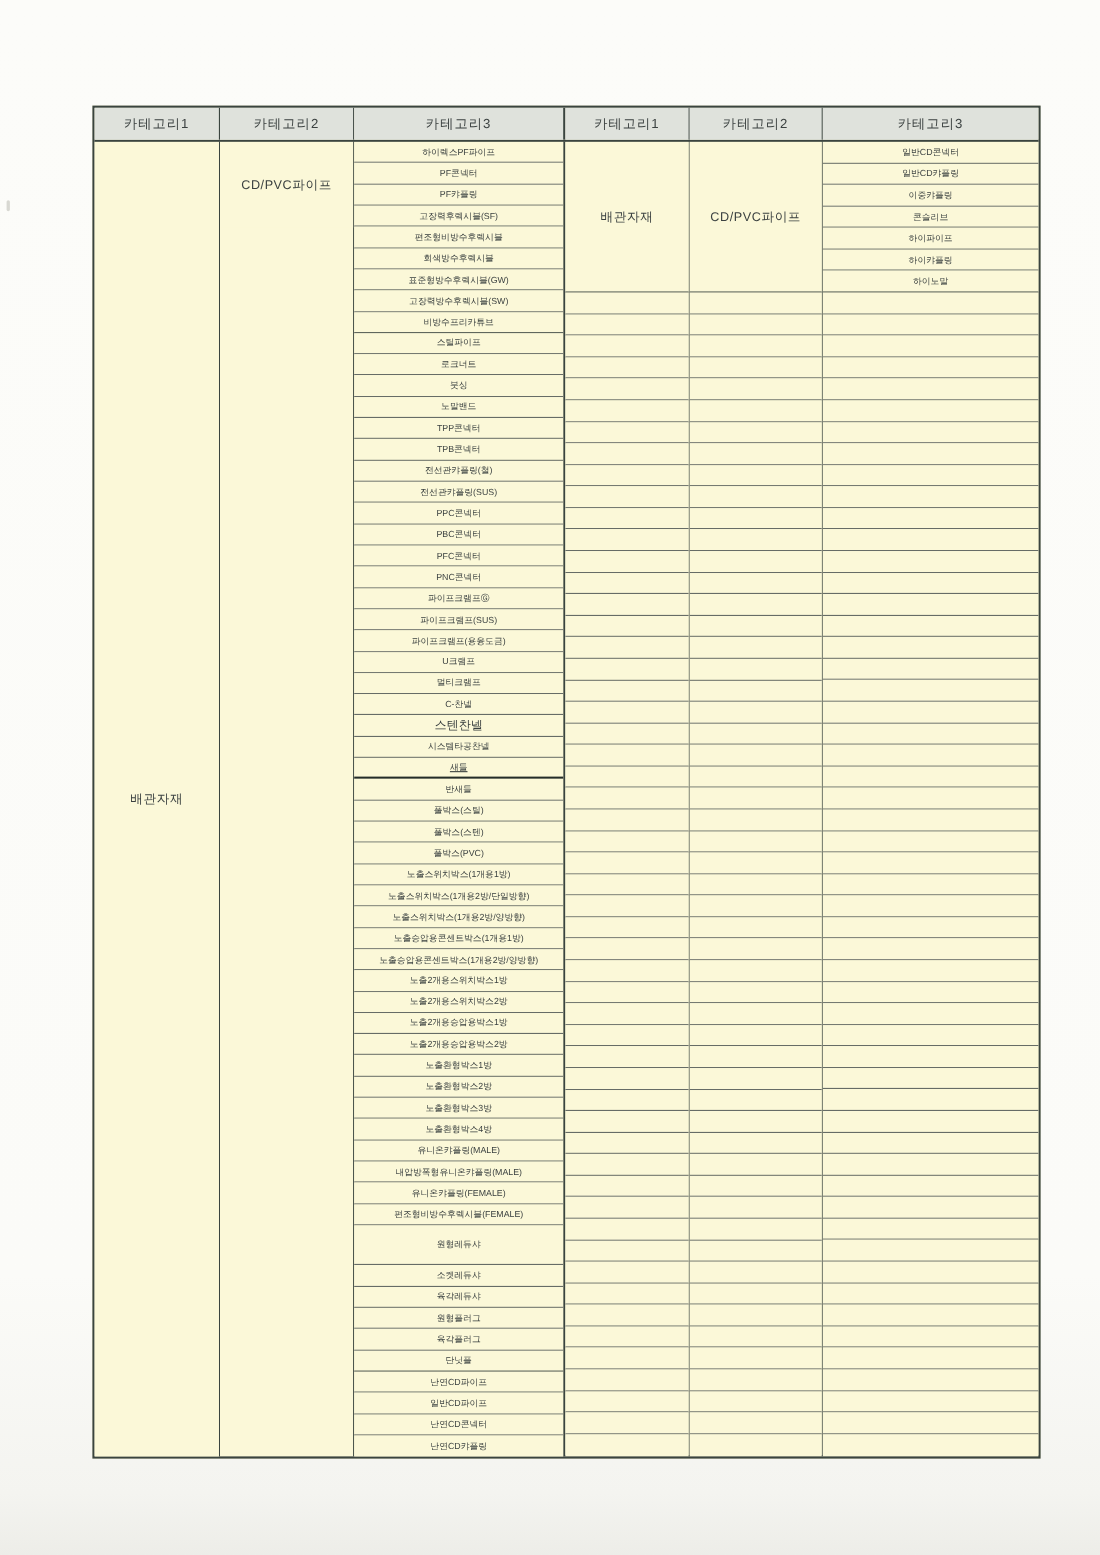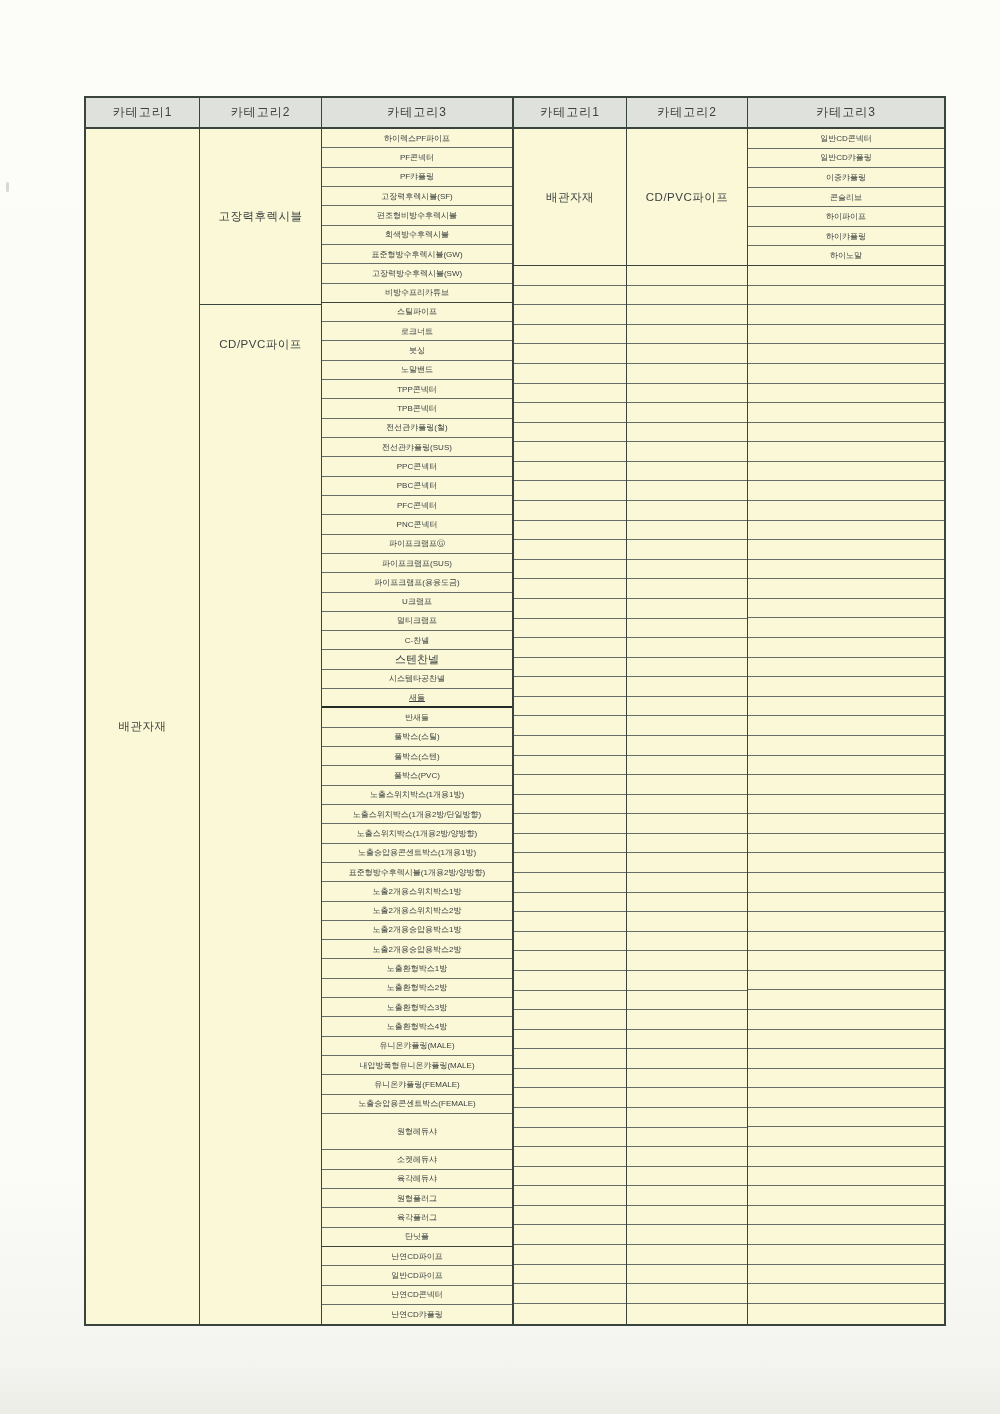--- a/index.html
+++ b/index.html
@@ -63,21 +63,20 @@
       <div class="th sep" style="width:192px">카테고리3</div>
       <div class="th" style="width:113px">카테고리1</div>
       <div class="th" style="width:121px">카테고리2</div>
       <div class="th" style="width:196px">카테고리3</div>
     </div>
     <div class="tbody" id="tbody">
         <div class="col" style="width: 114px;">
           <div class="cell merge last" style="height: 1195px;">배관자재</div>
         </div>
         <div class="col" style="width: 122px;">
-          <div class="cell merge" style="height: 176.311px;">고장력후렉시블</div>
           <div class="cell merge last" style="height: 78.3607px;">CD/PVC파이프</div>
         </div>
         <div class="col sep" style="width: 192px;">
           <div class="cell item" style="height: 19.5902px; font-size: 8px; letter-spacing: 0px;">하이렉스PF파이프</div>
           <div class="cell item" style="height: 19.5902px; font-size: 8px; letter-spacing: 0px;">PF콘넥터</div>
           <div class="cell item" style="height: 19.5902px; font-size: 8px; letter-spacing: 0px;">PF캬플링</div>
           <div class="cell item" style="height: 19.5902px; font-size: 8px; letter-spacing: 0px;">고장력후렉시블(SF)</div>
           <div class="cell item" style="height: 19.5902px; font-size: 8px; letter-spacing: 0px;">편조형비방수후렉시블</div>
           <div class="cell item" style="height: 19.5902px; font-size: 8px; letter-spacing: 0px;">회색방수후렉시블</div>
           <div class="cell item" style="height: 19.5902px; font-size: 8px; letter-spacing: 0px;">표준형방수후렉시블(GW)</div>
@@ -105,33 +104,33 @@
           <div class="cell item" style="height: 19.5902px; font-size: 8px; letter-spacing: 0px;">시스템타공찬넬</div>
           <div class="cell item thick" style="height: 19.5902px; font-size: 8px; letter-spacing: 0px;">새들</div>
           <div class="cell item" style="height: 19.5902px; font-size: 8px; letter-spacing: 0px;">반새들</div>
           <div class="cell item" style="height: 19.5902px; font-size: 8px; letter-spacing: 0px;">풀박스(스틸)</div>
           <div class="cell item" style="height: 19.5902px; font-size: 8px; letter-spacing: 0px;">풀박스(스텐)</div>
           <div class="cell item" style="height: 19.5902px; font-size: 8px; letter-spacing: 0px;">풀박스(PVC)</div>
           <div class="cell item" style="height: 19.5902px; font-size: 8px; letter-spacing: 0px;">노출스위치박스(1개용1방)</div>
           <div class="cell item" style="height: 19.5902px; font-size: 8px; letter-spacing: 0px;">노출스위치박스(1개용2방/단일방향)</div>
           <div class="cell item" style="height: 19.5902px; font-size: 8px; letter-spacing: 0px;">노출스위치박스(1개용2방/양방향)</div>
           <div class="cell item" style="height: 19.5902px; font-size: 8px; letter-spacing: 0px;">노출승압용콘센트박스(1개용1방)</div>
-          <div class="cell item" style="height: 19.5902px; font-size: 8px; letter-spacing: 0px;">표준형방수후렉시블(1개용2방/양방향)</div>
+          <div class="cell item" style="height: 19.5902px; font-size: 8px; letter-spacing: 0px;">노출승압용콘센트박스(1개용2방/양방향)</div>
           <div class="cell item" style="height: 19.5902px; font-size: 8px; letter-spacing: 0px;">노출2개용스위치박스1방</div>
           <div class="cell item" style="height: 19.5902px; font-size: 8px; letter-spacing: 0px;">노출2개용스위치박스2방</div>
           <div class="cell item" style="height: 19.5902px; font-size: 8px; letter-spacing: 0px;">노출2개용승압용박스1방</div>
           <div class="cell item" style="height: 19.5902px; font-size: 8px; letter-spacing: 0px;">노출2개용승압용박스2방</div>
           <div class="cell item" style="height: 19.5902px; font-size: 8px; letter-spacing: 0px;">노출환형박스1방</div>
           <div class="cell item" style="height: 19.5902px; font-size: 8px; letter-spacing: 0px;">노출환형박스2방</div>
           <div class="cell item" style="height: 19.5902px; font-size: 8px; letter-spacing: 0px;">노출환형박스3방</div>
           <div class="cell item" style="height: 19.5902px; font-size: 8px; letter-spacing: 0px;">노출환형박스4방</div>
           <div class="cell item" style="height: 19.5902px; font-size: 8px; letter-spacing: 0px;">유니온캬플링(MALE)</div>
           <div class="cell item" style="height: 19.5902px; font-size: 8px; letter-spacing: 0px;">내압방폭형유니온캬플링(MALE)</div>
           <div class="cell item" style="height: 19.5902px; font-size: 8px; letter-spacing: 0px;">유니온캬플링(FEMALE)</div>
-          <div class="cell item" style="height: 19.5902px; font-size: 8px; letter-spacing: 0px;">노출승압용콘센트박스(FEMALE)</div>
+          <div class="cell item" style="height: 19.5902px; font-size: 8px; letter-spacing: 0px;">편조형비방수후렉시블(FEMALE)</div>
           <div class="cell item" style="height: 37px; font-size: 8px; letter-spacing: 0px;">원형레듀샤</div>
           <div class="cell item" style="height: 19.5902px; font-size: 8px; letter-spacing: 0px;">소켓레듀샤</div>
           <div class="cell item" style="height: 19.5902px; font-size: 8px; letter-spacing: 0px;">육각레듀샤</div>
           <div class="cell item" style="height: 19.5902px; font-size: 8px; letter-spacing: 0px;">원형플러그</div>
           <div class="cell item" style="height: 19.5902px; font-size: 8px; letter-spacing: 0px;">육각플러그</div>
           <div class="cell item section-end" style="height: 19.5902px; font-size: 8px; letter-spacing: 0px;">단닛플</div>
           <div class="cell item" style="height: 19.5902px; font-size: 8px; letter-spacing: 0px;">난연CD파이프</div>
           <div class="cell item" style="height: 19.5902px; font-size: 8px; letter-spacing: 0px;">일반CD파이프</div>
           <div class="cell item" style="height: 19.5902px; font-size: 8px; letter-spacing: 0px;">난연CD콘넥터</div>
           <div class="cell item last" style="height: 19.5902px; font-size: 8px; letter-spacing: 0px;">난연CD캬플링</div>

